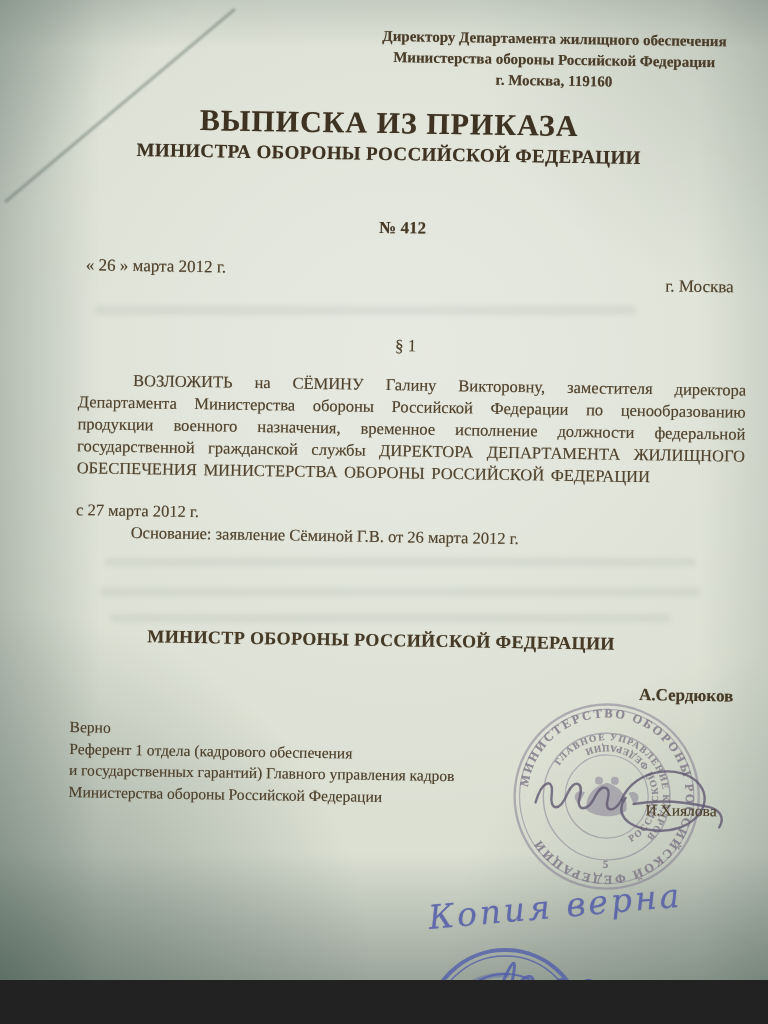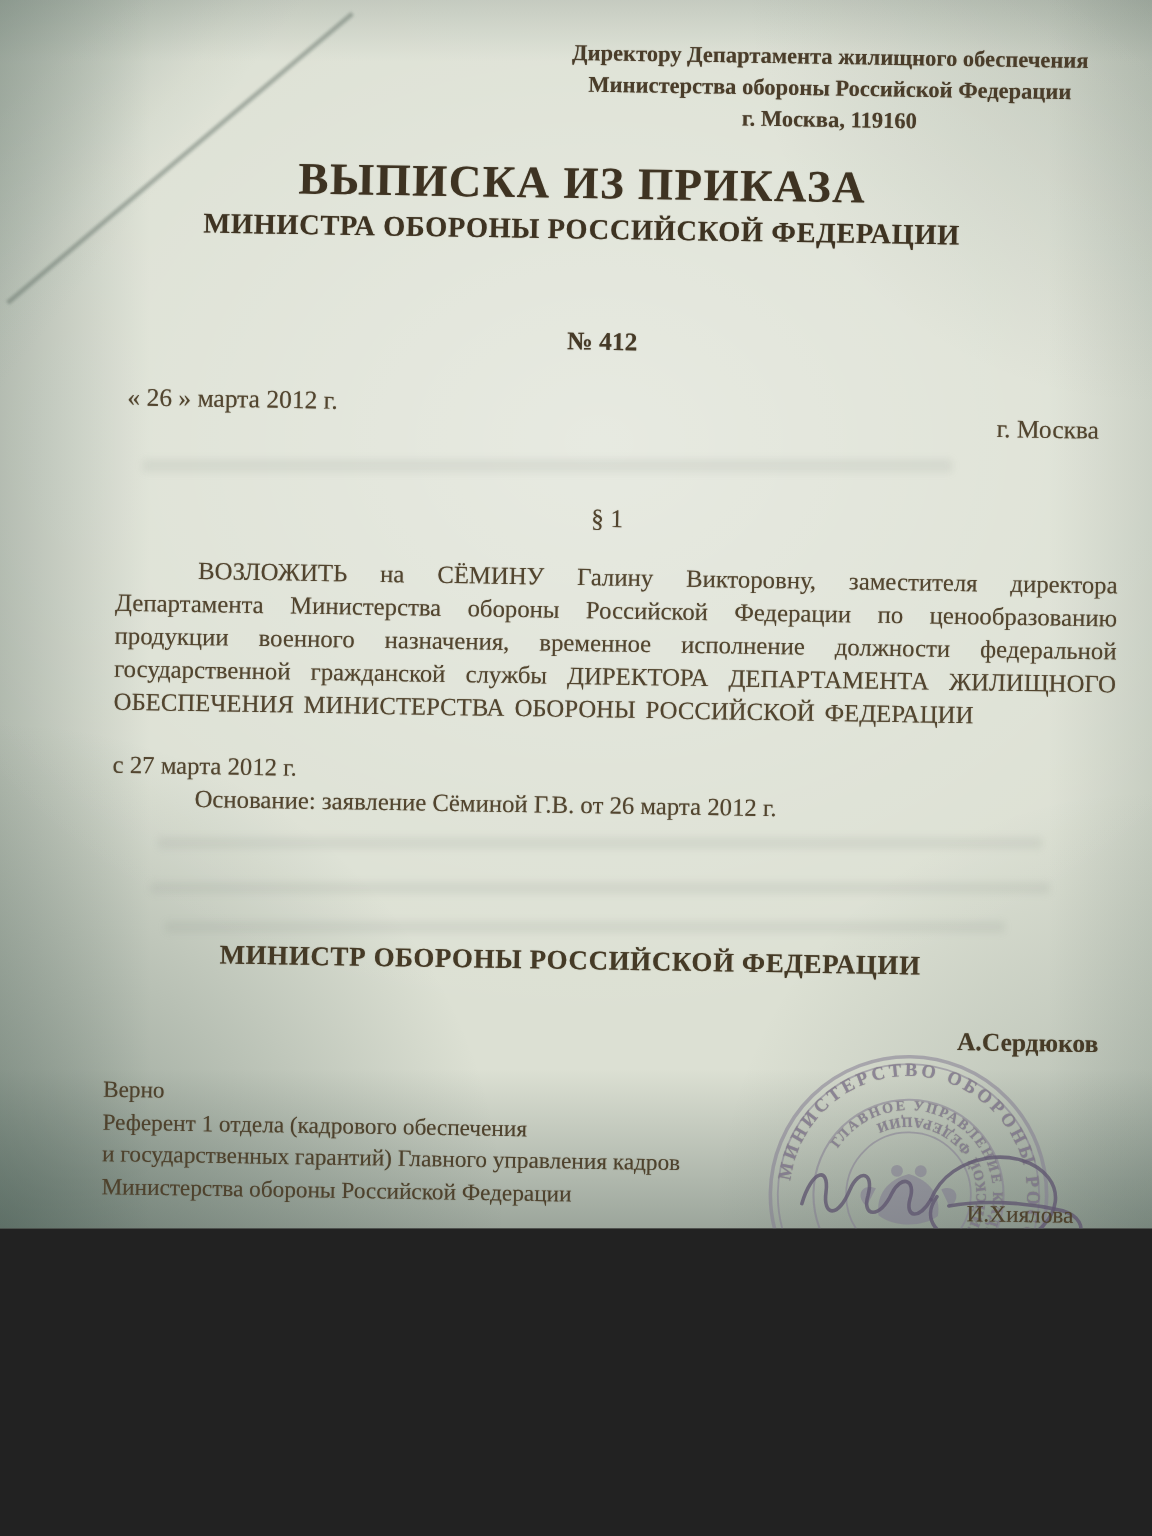--- a/index.html
+++ b/index.html
@@ -1,17 +1,17 @@
 <!DOCTYPE html>
 <html><head>
 <meta charset="utf-8">
 <style>
   html,body{margin:0;padding:0;background:#222;}
   .photo{
-    position:relative;width:768px;height:819px;overflow:hidden;
+    position:relative;width:768px;height:980px;overflow:hidden;
     background-color:#dce0d3;
     background-image:
       radial-gradient(ellipse 95% 70% at 52% 36%, rgba(255,255,255,0.32), rgba(255,255,255,0) 68%),
       radial-gradient(circle at 0% 100%, rgba(58,80,72,0.50), rgba(58,80,72,0) 30%),
       radial-gradient(circle at 100% 100%, rgba(58,80,72,0.28), rgba(58,80,72,0) 26%),
       radial-gradient(circle at 100% 0%, rgba(70,88,80,0.20), rgba(70,88,80,0) 24%),
       linear-gradient(90deg, rgba(72,92,84,0.30) 0, rgba(72,92,84,0) 13%),
       linear-gradient(270deg, rgba(72,92,84,0.14) 0, rgba(72,92,84,0) 9%),
       linear-gradient(0deg, rgba(66,84,78,0.42) 0, rgba(66,84,78,0) 13%),
       linear-gradient(180deg, rgba(66,84,78,0.18) 0, rgba(66,84,78,0) 5%);

